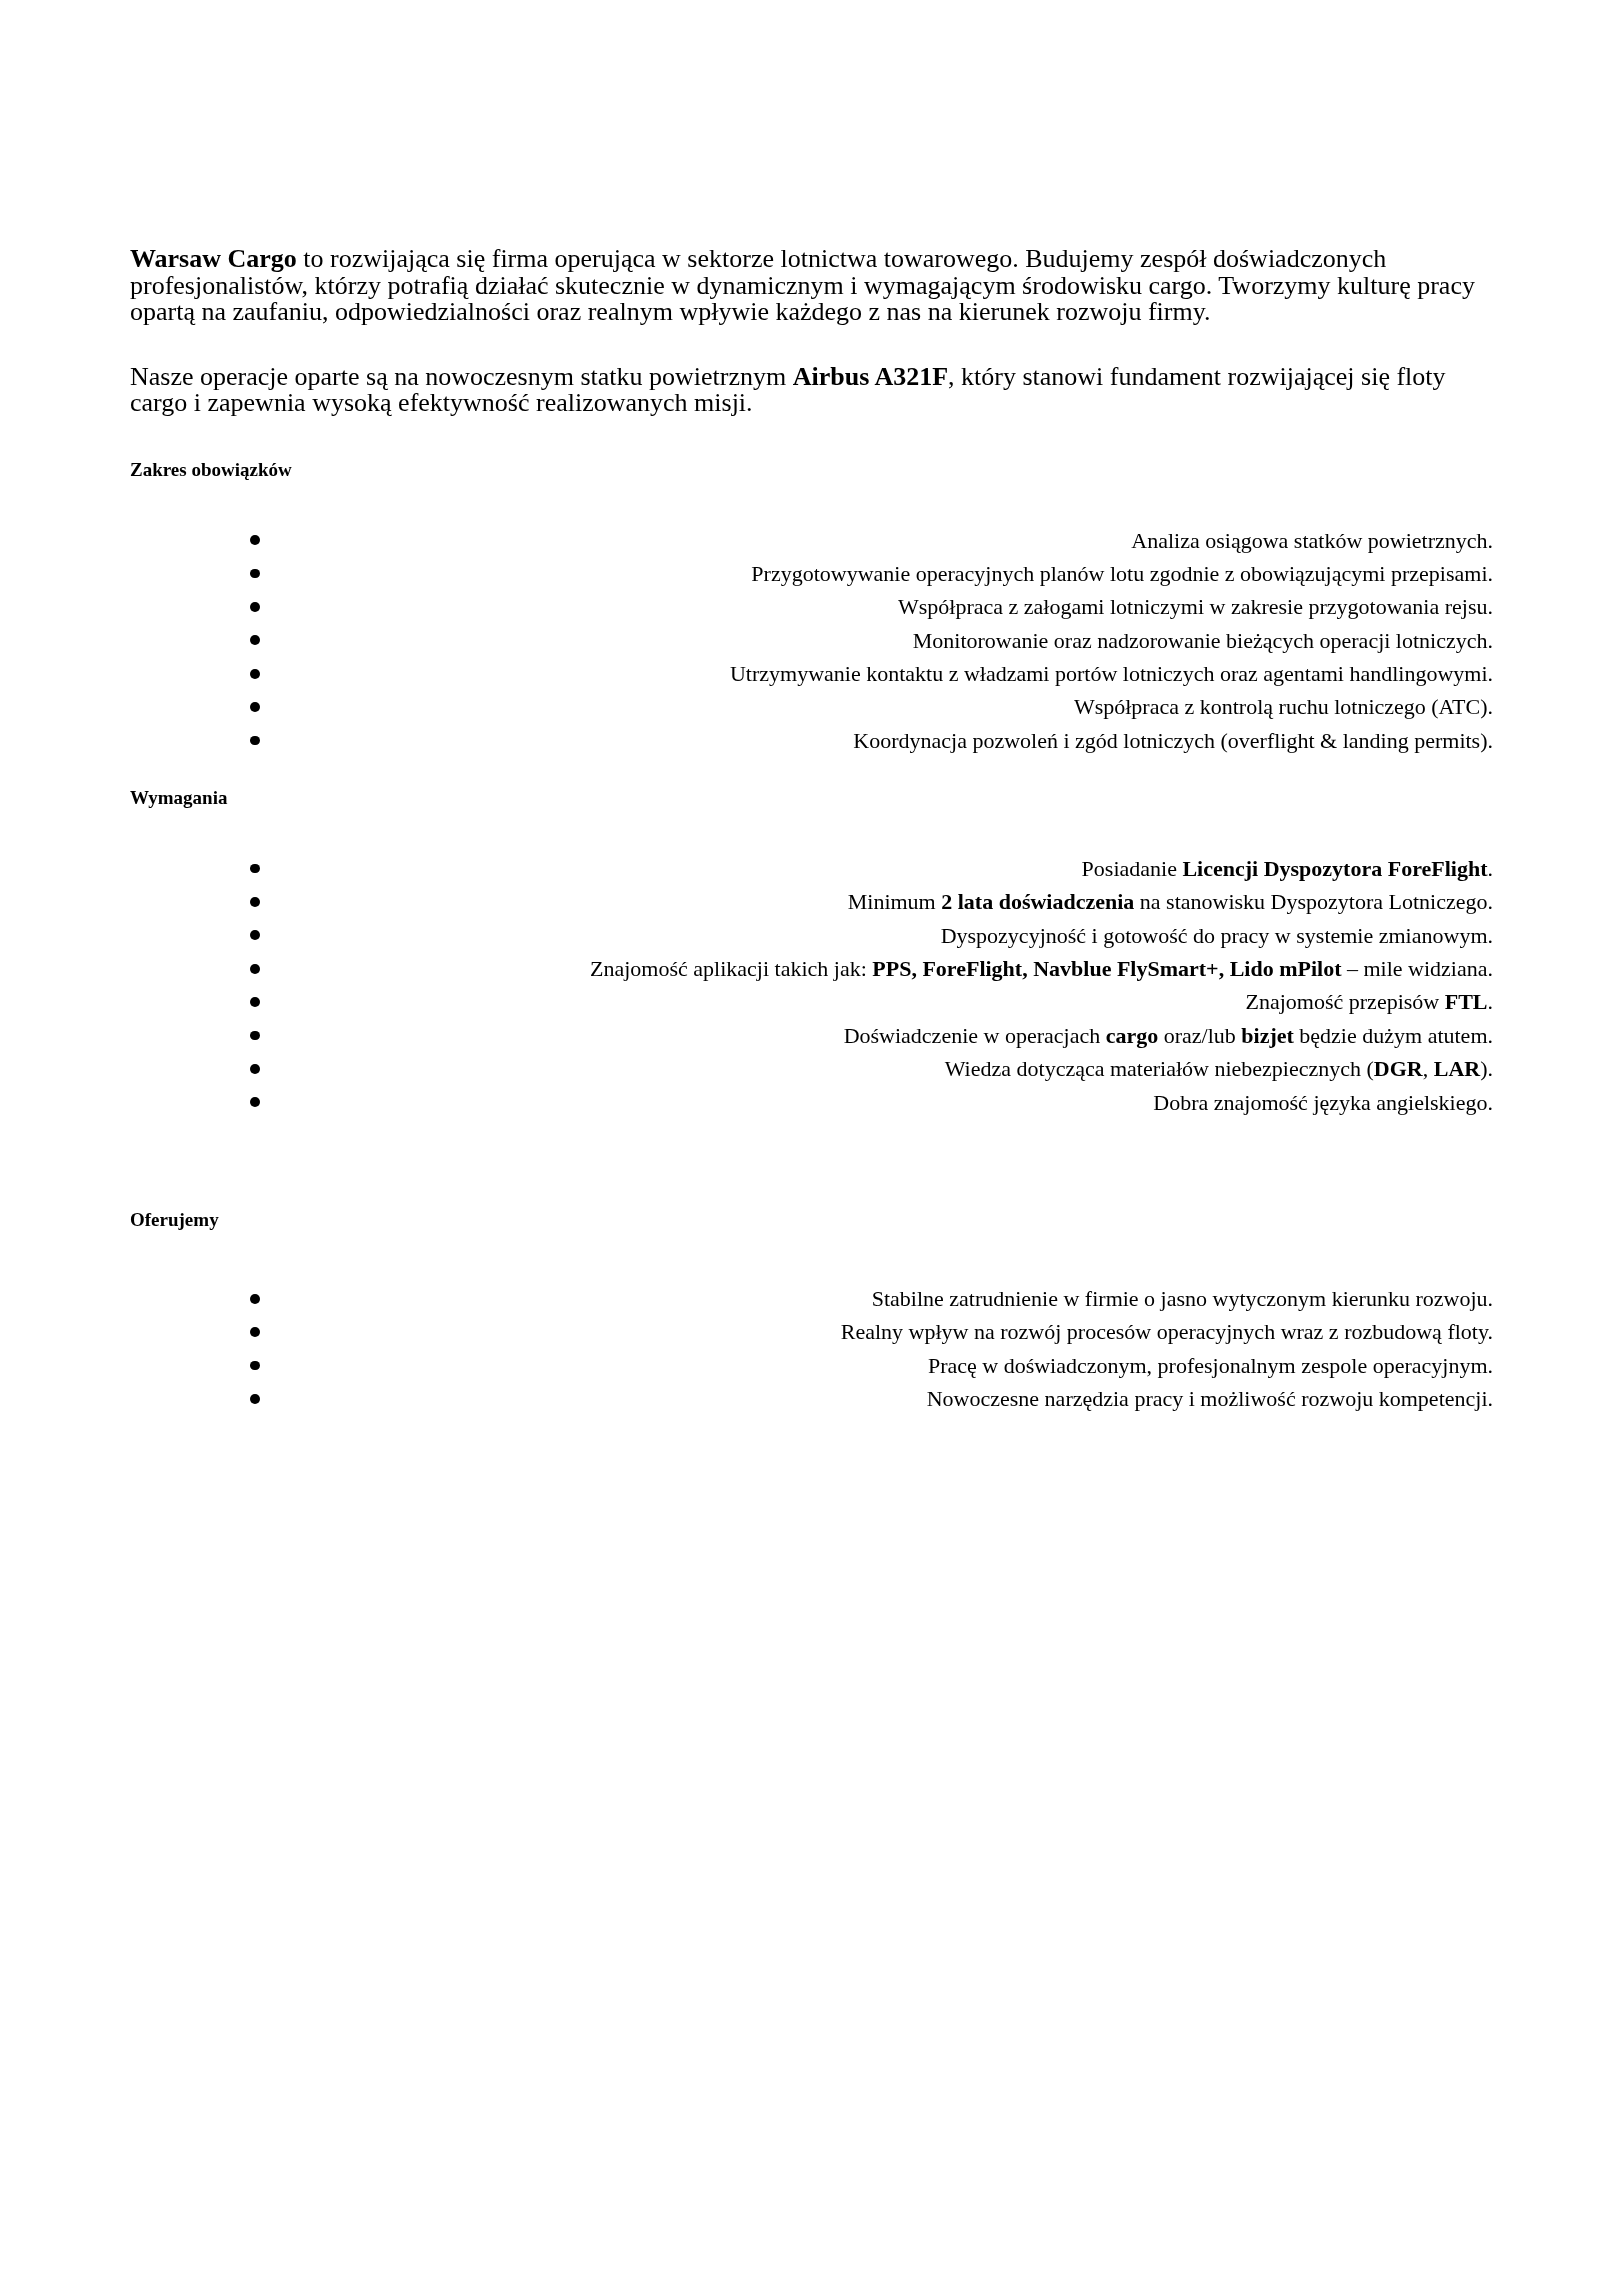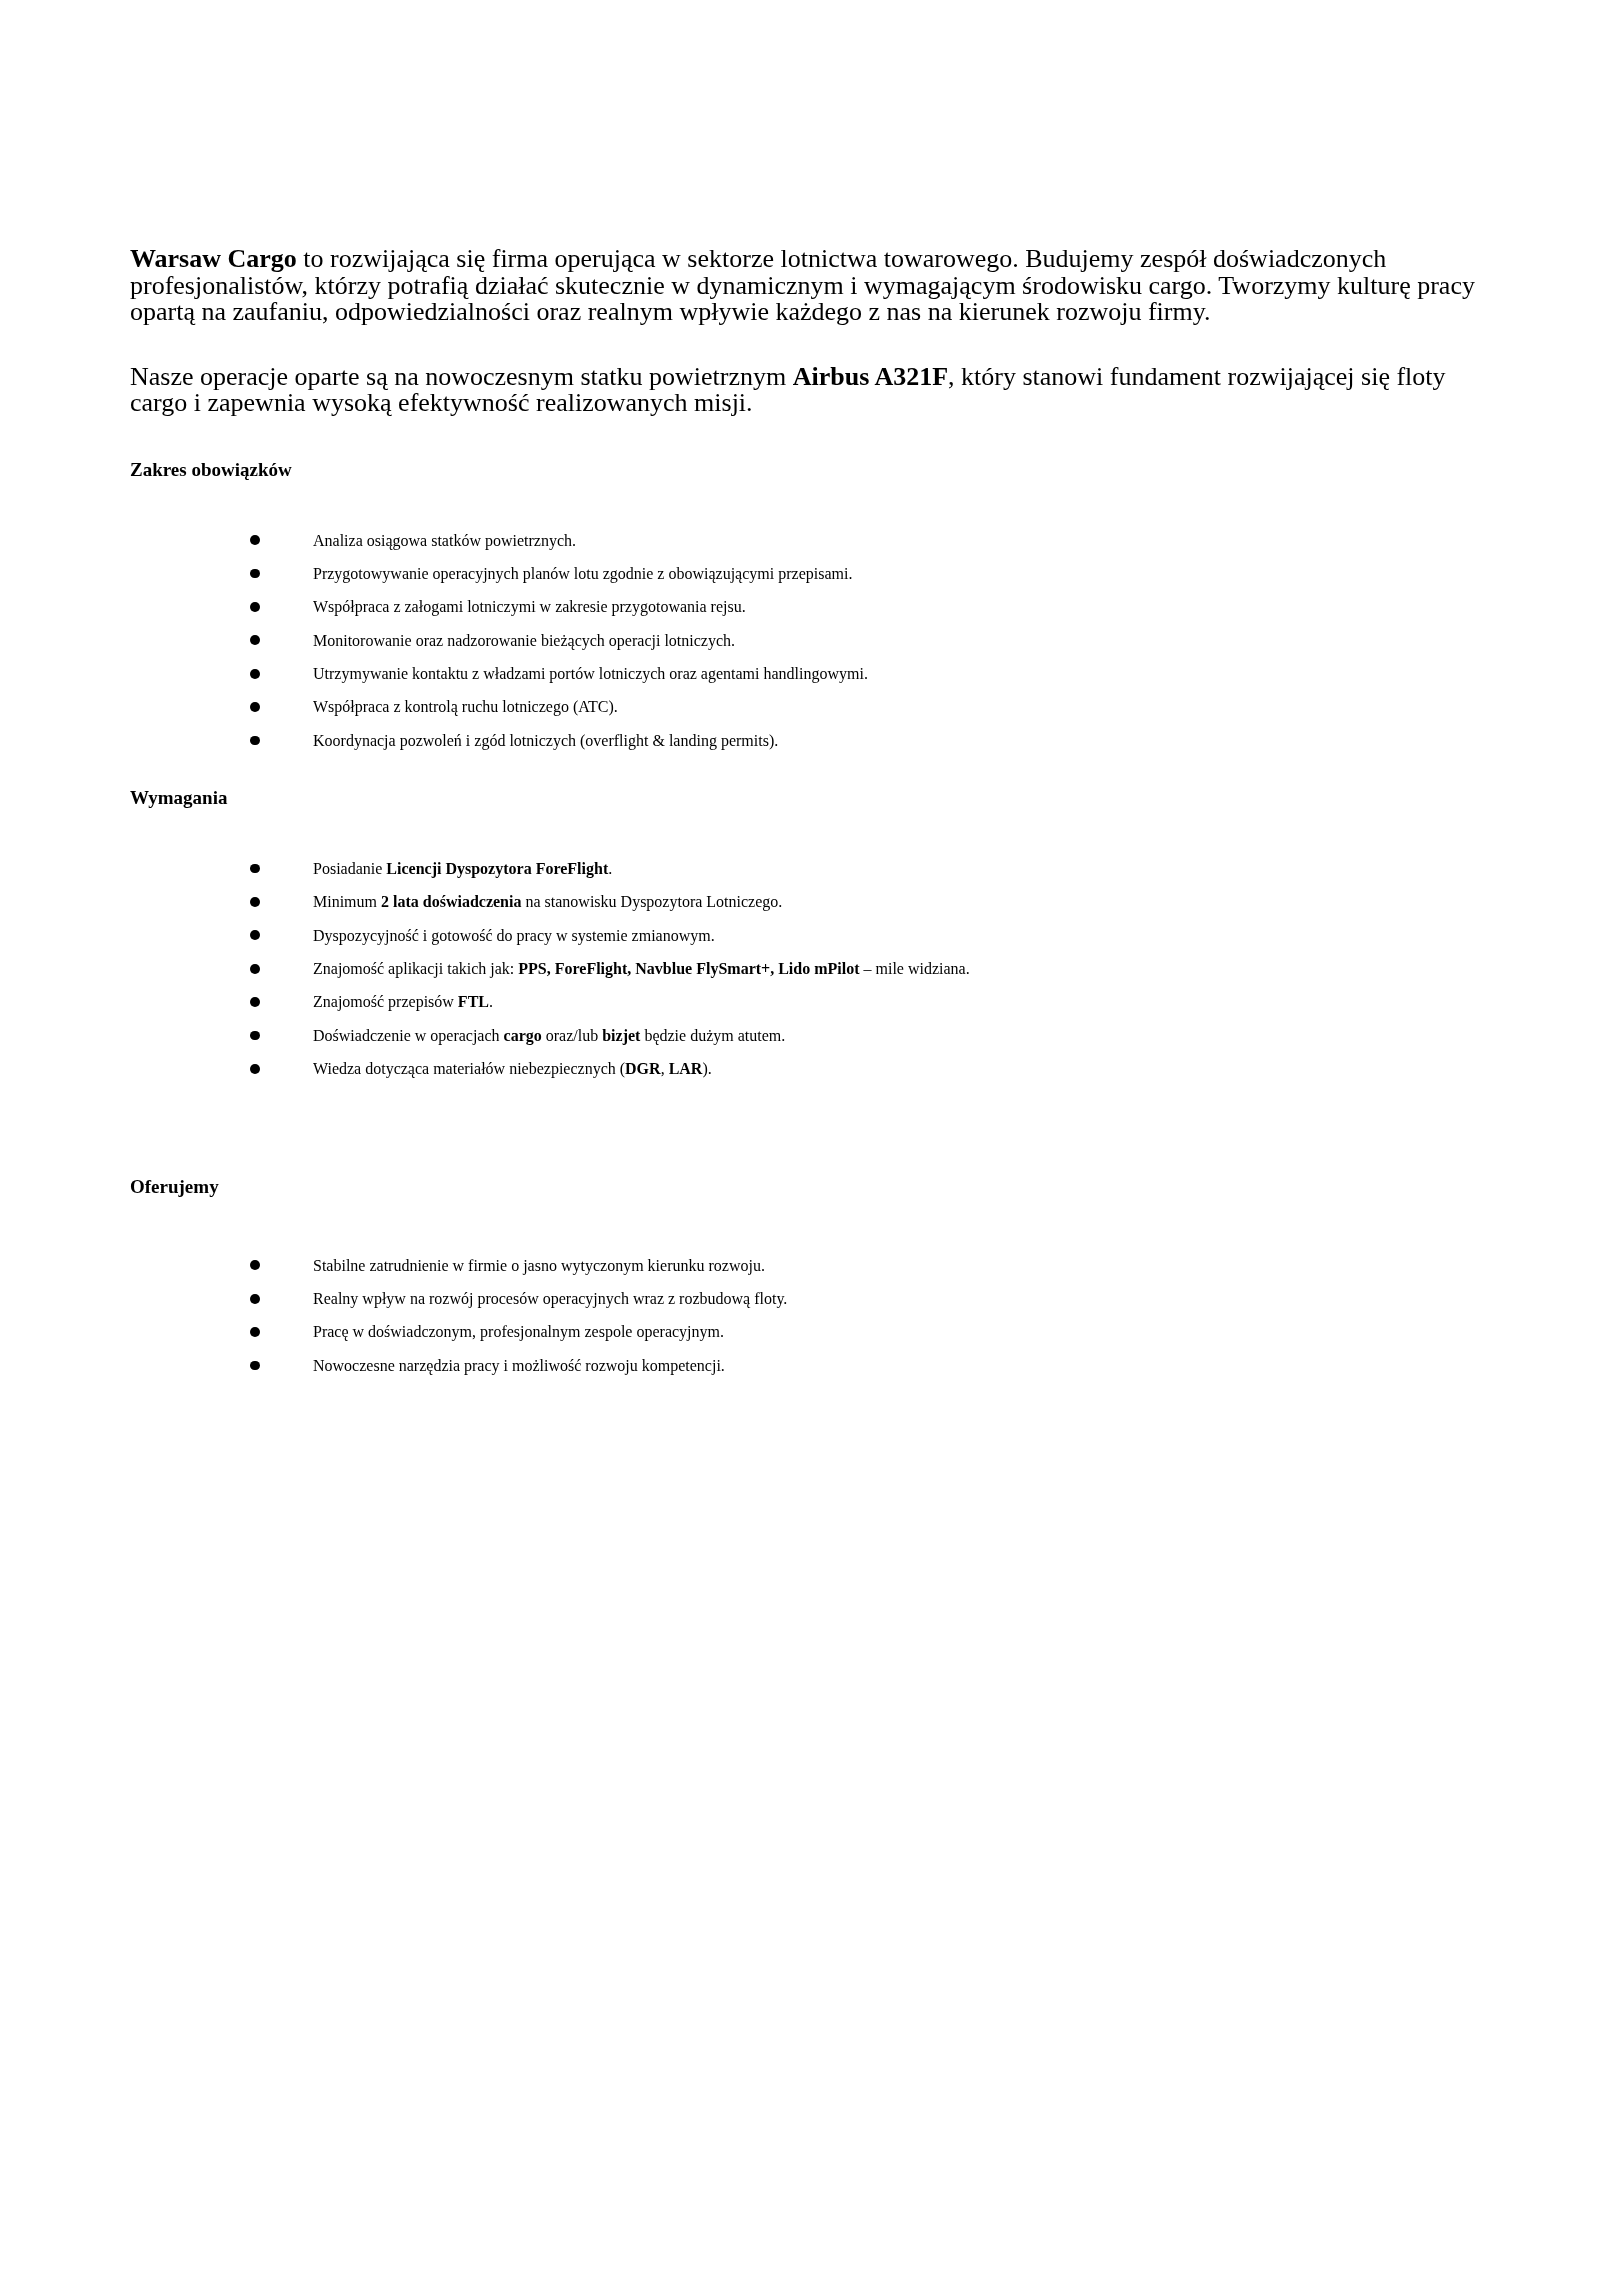--- a/index.html
+++ b/index.html
@@ -50,22 +50,23 @@
     margin: 41px 0 0 0;
     padding: 0 0 0 183px;
     max-width: 1181px;
   }
   ul.bullets[data-name="offer-list"] {
     margin-top: 49px;
   }
   ul.bullets li {
     position: relative;
     margin: 0 0 6.9px 0;
-    font-size: 16px;
+    font-size: 22px;
     line-height: 26.5px;
+    text-align: right;
   }
   ul.bullets li::before {
     content: "";
     position: absolute;
     left: -63px;
     top: 7.8px;
     width: 9.8px;
     height: 9.8px;
     border-radius: 50%;
     background: #000000;
@@ -98,20 +99,21 @@
   <h2 class="section-heading" data-name="section-heading-requirements">Wymagania</h2>
 
   <ul class="bullets" data-name="requirements-list">
       <li data-name="list-item"><span data-name="text-run">Posiadanie </span><b data-name="bold-text-run">Licencji Dyspozytora ForeFlight</b><span data-name="text-run">.</span></li>
       <li data-name="list-item"><span data-name="text-run">Minimum </span><b data-name="bold-text-run">2 lata doświadczenia</b><span data-name="text-run"> na stanowisku Dyspozytora Lotniczego.</span></li>
       <li data-name="list-item"><span data-name="text-run">Dyspozycyjność i gotowość do pracy w systemie zmianowym.</span></li>
       <li data-name="list-item"><span data-name="text-run">Znajomość aplikacji takich jak: </span><b data-name="bold-text-run">PPS, ForeFlight, Navblue FlySmart+, Lido mPilot</b><span data-name="text-run"> – mile widziana.</span></li>
       <li data-name="list-item"><span data-name="text-run">Znajomość przepisów </span><b data-name="bold-text-run">FTL</b><span data-name="text-run">.</span></li>
       <li data-name="list-item"><span data-name="text-run">Doświadczenie w operacjach </span><b data-name="bold-text-run">cargo</b><span data-name="text-run"> oraz/lub </span><b data-name="bold-text-run">bizjet</b><span data-name="text-run"> będzie dużym atutem.</span></li>
       <li data-name="list-item"><span data-name="text-run">Wiedza dotycząca materiałów niebezpiecznych (</span><b data-name="bold-text-run">DGR</b><span data-name="text-run">, </span><b data-name="bold-text-run">LAR</b><span data-name="text-run">).</span></li>
+      <li data-name="list-item"><span data-name="text-run">Dobra znajomość języka angielskiego.</span></li>
     </ul>
 
   <h2 class="section-heading gap-large" data-name="section-heading-offer">Oferujemy</h2>
 
   <ul class="bullets" data-name="offer-list">
       <li data-name="list-item"><span data-name="text-run">Stabilne zatrudnienie w firmie o jasno wytyczonym kierunku rozwoju.</span></li>
       <li data-name="list-item"><span data-name="text-run">Realny wpływ na rozwój procesów operacyjnych wraz z rozbudową floty.</span></li>
       <li data-name="list-item"><span data-name="text-run">Pracę w doświadczonym, profesjonalnym zespole operacyjnym.</span></li>
       <li data-name="list-item"><span data-name="text-run">Nowoczesne narzędzia pracy i możliwość rozwoju kompetencji.</span></li>
     </ul>

